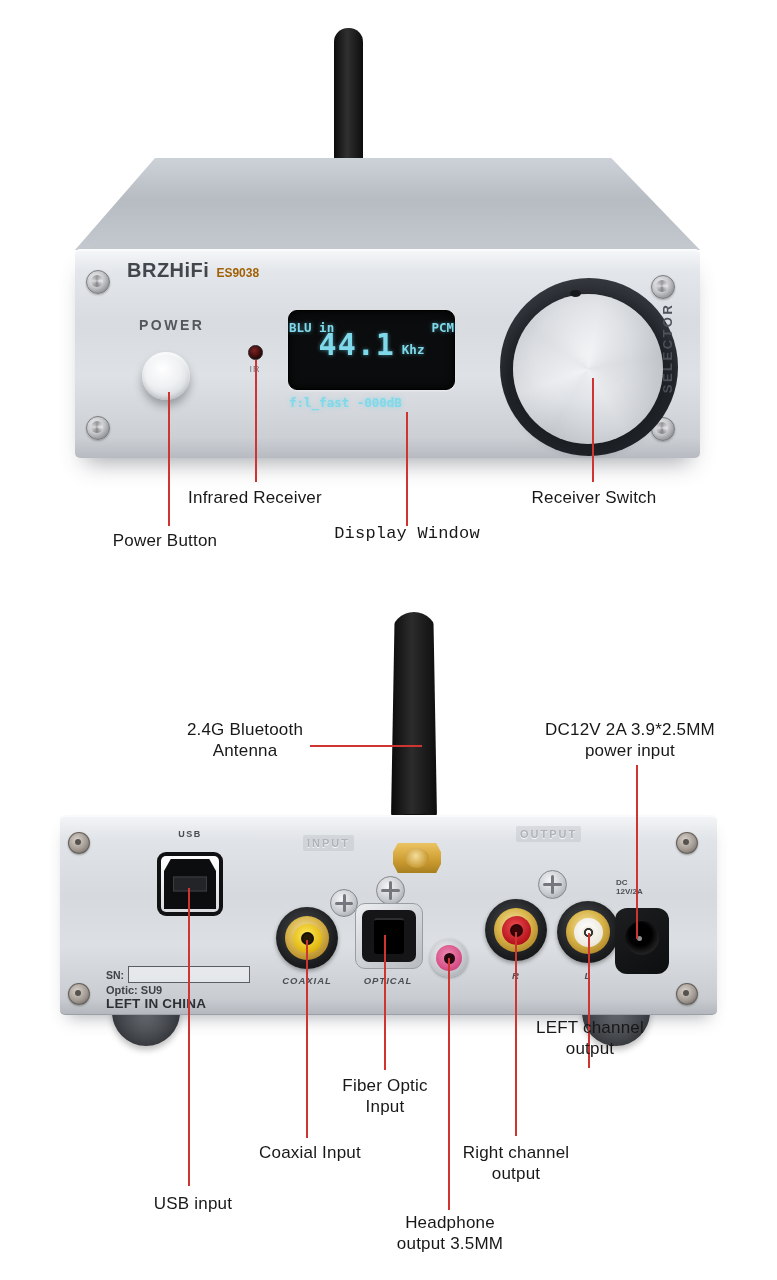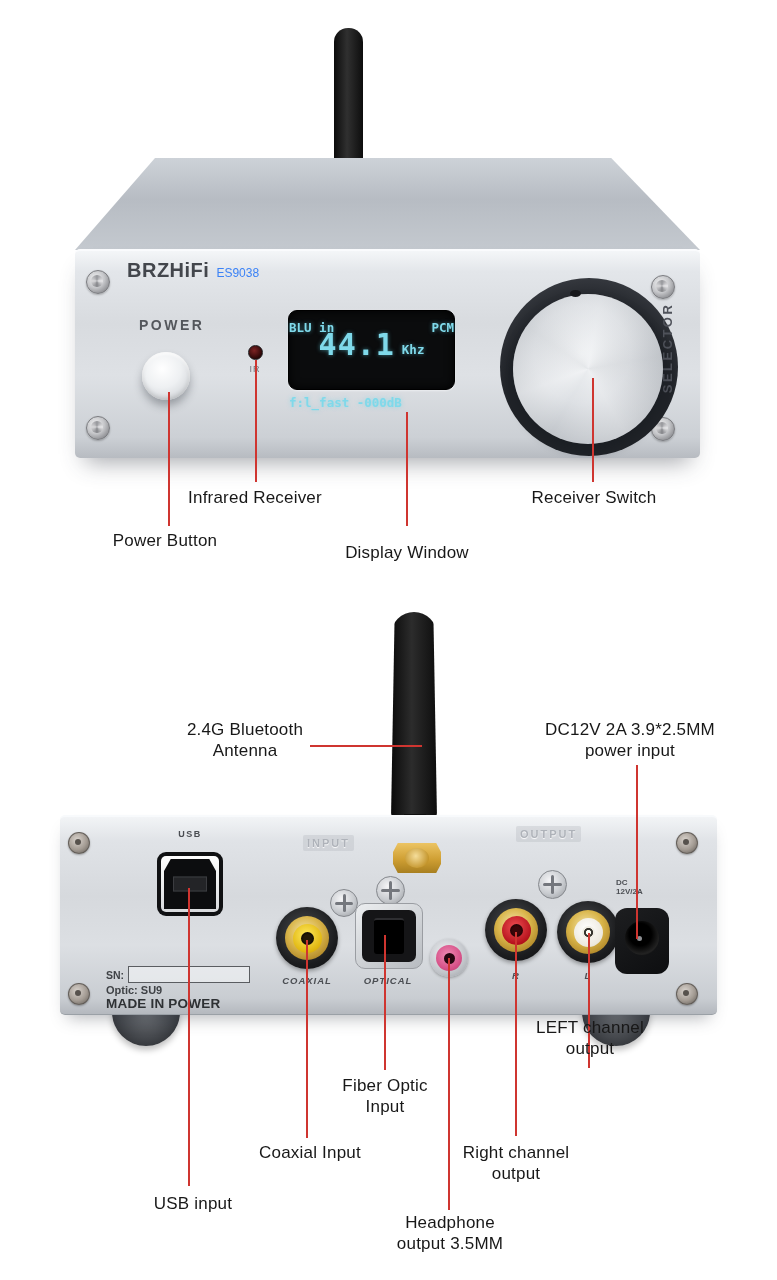--- a/index.html
+++ b/index.html
@@ -24,21 +24,21 @@
   .front-face{left:75px;top:249px;width:625px;height:207px;border-radius:5px;
       background:linear-gradient(180deg,#f4f6f8 0%,#e3e6ea 10%,#d8dbdf 35%,#dee1e5 60%,#ccd0d5 90%,#b7bbc1 100%);
       border-top:2px solid #fafbfd;box-shadow:0 14px 22px -10px rgba(55,60,70,.45);}
   .screw-front{position:absolute;width:22px;height:22px;border-radius:50%;
       background:radial-gradient(circle at 38% 35%,#f1f1f2,#c6c7ca 45%,#8f9094 78%,#6e6f73);
       border:1px solid #7b7c80;box-shadow:0 1px 2px rgba(0,0,0,.25);}
   .screw-front::after{content:'';position:absolute;left:4px;top:4px;width:12px;height:12px;border-radius:50%;
       background:conic-gradient(#95969a,#e6e6e8,#838488,#d9d9db,#95969a);}
   .brand-row{left:127px;top:259px;display:flex;align-items:baseline;gap:7px;}
   .brand-main{font-size:20px;font-weight:800;color:#43464c;letter-spacing:.5px;}
-  .brand-model{font-size:12px;font-weight:400;color:#3b82f6;}
+  .brand-model{font-size:12px;font-weight:700;color:#a16207;}
   .power-label{left:139px;top:317px;font-size:14px;letter-spacing:2.5px;color:#54575c;font-weight:600;}
   .power-button{left:142px;top:352px;width:48px;height:48px;border-radius:50%;
       background:radial-gradient(circle at 42% 35%,#ffffff,#eef0f2 45%,#d3d6da 80%,#c3c6ca);
       box-shadow:0 6px 9px rgba(40,45,55,.35), inset 0 -2px 4px rgba(0,0,0,.14), inset 0 2px 3px #fff;}
   .ir-dot{left:248px;top:345px;width:13px;height:13px;border-radius:50%;border:1px solid #1d1d1f;
       background:radial-gradient(circle at 40% 35%,#7d2323,#2b0707 70%);}
   .ir-label{left:240px;top:364px;width:30px;text-align:center;font-size:9px;color:#70737a;letter-spacing:1px;}
   .oled{left:288px;top:310px;width:167px;height:80px;background:#0b0c0d;border-radius:9px;border:1px solid #000;
       box-shadow:inset 0 0 10px #000, 0 1px 2px rgba(255,255,255,.5);
       color:#7fd9ea;font-family:"DejaVu Sans Mono",monospace;font-weight:700;
@@ -176,21 +176,21 @@
     <div class="abs selector-vert">SELECTOR</div>
 
     <div class="ann-line" style="left:255px;top:360px;height:122px;"></div>
     <div class="ann-line" style="left:168px;top:392px;height:134px;"></div>
     <div class="ann-line" style="left:406px;top:412px;height:114px;"></div>
     <div class="ann-line" style="left:592px;top:378px;height:104px;"></div>
 
     <div class="ann-label" style="left:155px;top:487px;width:200px;">Infrared Receiver</div>
     <div class="ann-label" style="left:494px;top:487px;width:200px;">Receiver Switch</div>
     <div class="ann-label" style="left:65px;top:530px;width:200px;">Power Button</div>
-    <div class="ann-label" style="left:307px;top:542px;width:200px;">Display Window</div>
+    <div class="ann-label" style="left:307px;top:523px;width:200px;font-family:Liberation Mono, monospace;">Display Window</div>
   </div>
 
   <div>
     <div class="abs antenna-rear"></div>
     <div class="abs antenna-neck"></div>
 
     <div class="ann-label" style="left:145px;top:719px;width:200px;">2.4G Bluetooth
 Antenna</div>
     <div class="ann-hline" style="left:310px;top:745px;width:112px;"></div>
     <div class="ann-label" style="left:530px;top:719px;width:200px;">DC12V 2A 3.9*2.5MM
@@ -266,21 +266,21 @@
 12V/2A</div>
     <div class="abs dc-jack">
         <div class="dc-hole"></div>
       </div>
 
     <div class="abs sn-row">
       <span class="sn-text">SN:</span>
       <span class="sn-box"></span>
     </div>
     <div class="abs model-text">Optic:  SU9</div>
-    <div class="abs madein-text">MADE IN POWER</div>
+    <div class="abs madein-text">LEFT IN CHINA</div>
 
     <div class="ann-line" style="left:188px;top:888px;height:298px;"></div>
     <div class="ann-line" style="left:306px;top:940px;height:198px;"></div>
     <div class="ann-line" style="left:384px;top:935px;height:135px;"></div>
     <div class="ann-line" style="left:448px;top:958px;height:252px;"></div>
     <div class="ann-line" style="left:515px;top:932px;height:204px;"></div>
     <div class="ann-line" style="left:588px;top:933px;height:135px;"></div>
 
     <div class="ann-label" style="left:285px;top:1075px;width:200px;">Fiber Optic
 Input</div>

